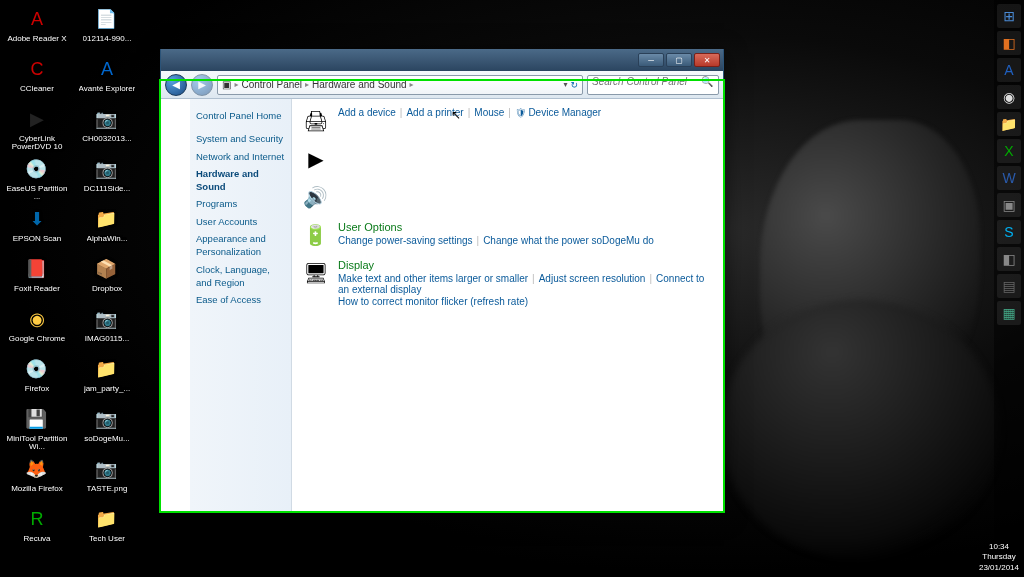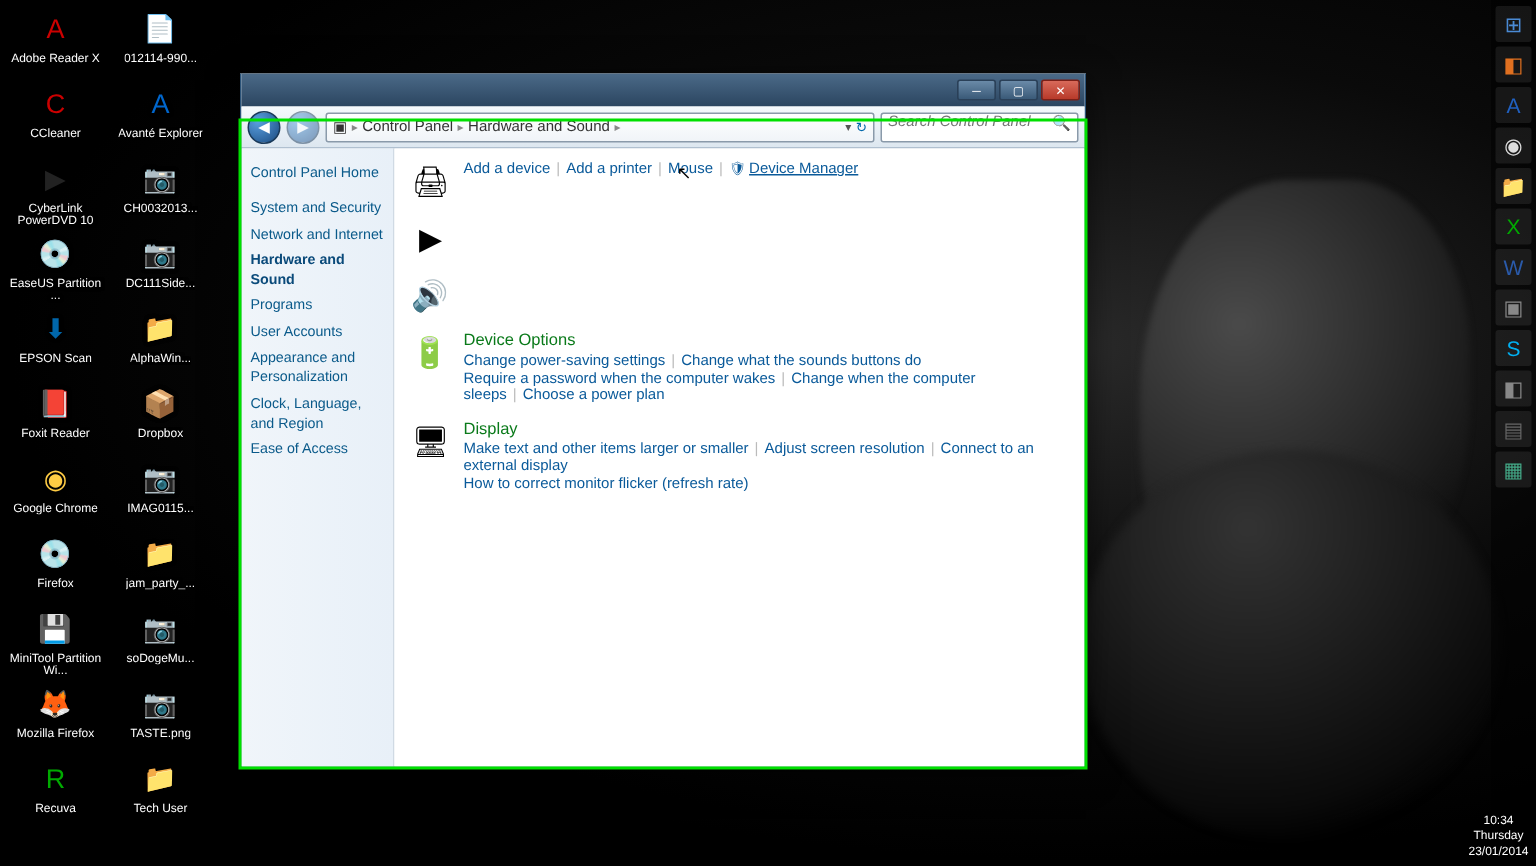--- a/index.html
+++ b/index.html
@@ -21,34 +21,34 @@
   .winbtn { width:26px; height:14px; border-radius:2px; display:flex; align-items:center; justify-content:center; font-size:8px; color:#fff; cursor:pointer;}
   .winbtn.min,.winbtn.max { background:linear-gradient(#6a8aa8,#3a5a78); border:1px solid #2a4058;}
   .winbtn.close { background:linear-gradient(#d86a5a,#b83a2a); border:1px solid #7a2018;}
   .navbar { height:28px; background:linear-gradient(#f5f9fc,#dde7f0); border-bottom:1px solid #b0c0d0; display:flex; align-items:center; padding:0 4px; gap:4px;}
   .navbtn { width:22px; height:22px; border-radius:50%; background:radial-gradient(circle at 30% 30%, #5aa0e0,#1a4a80); display:flex; align-items:center; justify-content:center; color:#fff; font-size:10px; cursor:pointer; border:1px solid #1a3a5a;}
   .addr { flex:1; height:20px; background:linear-gradient(#fff,#f0f4f8); border:1px solid #8a9aaa; border-radius:2px; display:flex; align-items:center; padding:0 4px; font-size:10px; color:#333; gap:3px;}
   .addr .crumb { color:#333; cursor:pointer; }
   .addr .sep { color:#888; font-size:8px;}
   .searchbox { width:132px; height:20px; background:#fff; border:1px solid #8a9aaa; border-radius:2px; display:flex; align-items:flex-start; padding:0 4px; font-size:10px; color:#888;}
   .searchbox input { border:none; outline:none; width:100%; font-size:10px; font-style:italic; color:#888; background:transparent;}
-  .body { display:flex; height:calc(100% - 50px);}
+  .body { display:flex; height:calc(100% - 50px);padding-left:29px;}
   .sidebar { width:102px; background:linear-gradient(to right,#f0f5fa,#e8f0f8); border-right:1px solid #d0dae4; padding:10px 6px; font-size:9.5px; line-height:1.4;}
   .sidebar .home { color:#0a5a8a; margin-bottom:10px; cursor:pointer;}
   .sidebar .item { color:#0a5a8a; margin:4px 0; cursor:pointer;}
   .sidebar .item.active { font-weight:bold; color:#0a4a7a;}
   .main { flex:1; background:#fff; padding:8px 10px; overflow:auto; font-size:10px;}
   .cat { display:flex; gap:8px; margin-bottom:10px; align-items:flex-start;}
   .cat .ci { width:28px; height:28px; flex-shrink:0; display:flex; align-items:center; justify-content:center; font-size:20px;}
   .cat h3 { color:#0a7a1a; font-size:11px; font-weight:normal; margin-bottom:2px; cursor:pointer;}
   .cat .links { color:#0a5a9a;}
   .cat .links .line { margin-bottom:1px;}
   .cat .links a { color:#0a5a9a; text-decoration:none; cursor:pointer;}
   .cat .links .divider { color:#bbb; margin:0 4px;}
-  .cat .links a.hl { text-decoration:underline;}
+  .cat .links a.hl { }
   .shield { font-size:9px; margin-right:2px;}
   .cursor { position:absolute; left:451px; top:108px; font-size:12px; color:#000; text-shadow:0 0 1px #fff; pointer-events:none; z-index:10;}
 </style>
 </head>
 <body>
 
 <div class="wallpaper"></div>
 
 <div class="desktop-icons" id="dicons" style="display: grid; grid-template-columns: 70px 70px; grid-auto-rows: 50px; gap: 0px;">
     <div class="dicon">
@@ -211,24 +211,23 @@
         </div>
         <div class="cat">
           <div class="ci">▶</div>
         </div>
         <div class="cat">
           <div class="ci">🔊</div>
         </div>
         <div class="cat">
           <div class="ci">🔋</div>
     <div style="flex:1">
-      <h3>Device Options</h3>
+      <h3>User Options</h3>
       <div class="links">
-              <div class="line"><a class="">Change power-saving settings</a><span class="divider">|</span><a class="">Change what the sounds buttons do</a></div>
-              <div class="line"><a class="">Require a password when the computer wakes</a><span class="divider">|</span><a class="">Change when the computer sleeps</a><span class="divider">|</span><a class="">Choose a power plan</a></div>
+              <div class="line"><a class="">Change power-saving settings</a><span class="divider">|</span><a class="">Change what the power soDogeMu do</a></div>
             </div>
     </div>
         </div>
         <div class="cat">
           <div class="ci">🖥</div>
     <div style="flex:1">
       <h3>Display</h3>
       <div class="links">
               <div class="line"><a class="">Make text and other items larger or smaller</a><span class="divider">|</span><a class="">Adjust screen resolution</a><span class="divider">|</span><a class="">Connect to an external display</a></div>
               <div class="line"><a class="">How to correct monitor flicker (refresh rate)</a></div>

